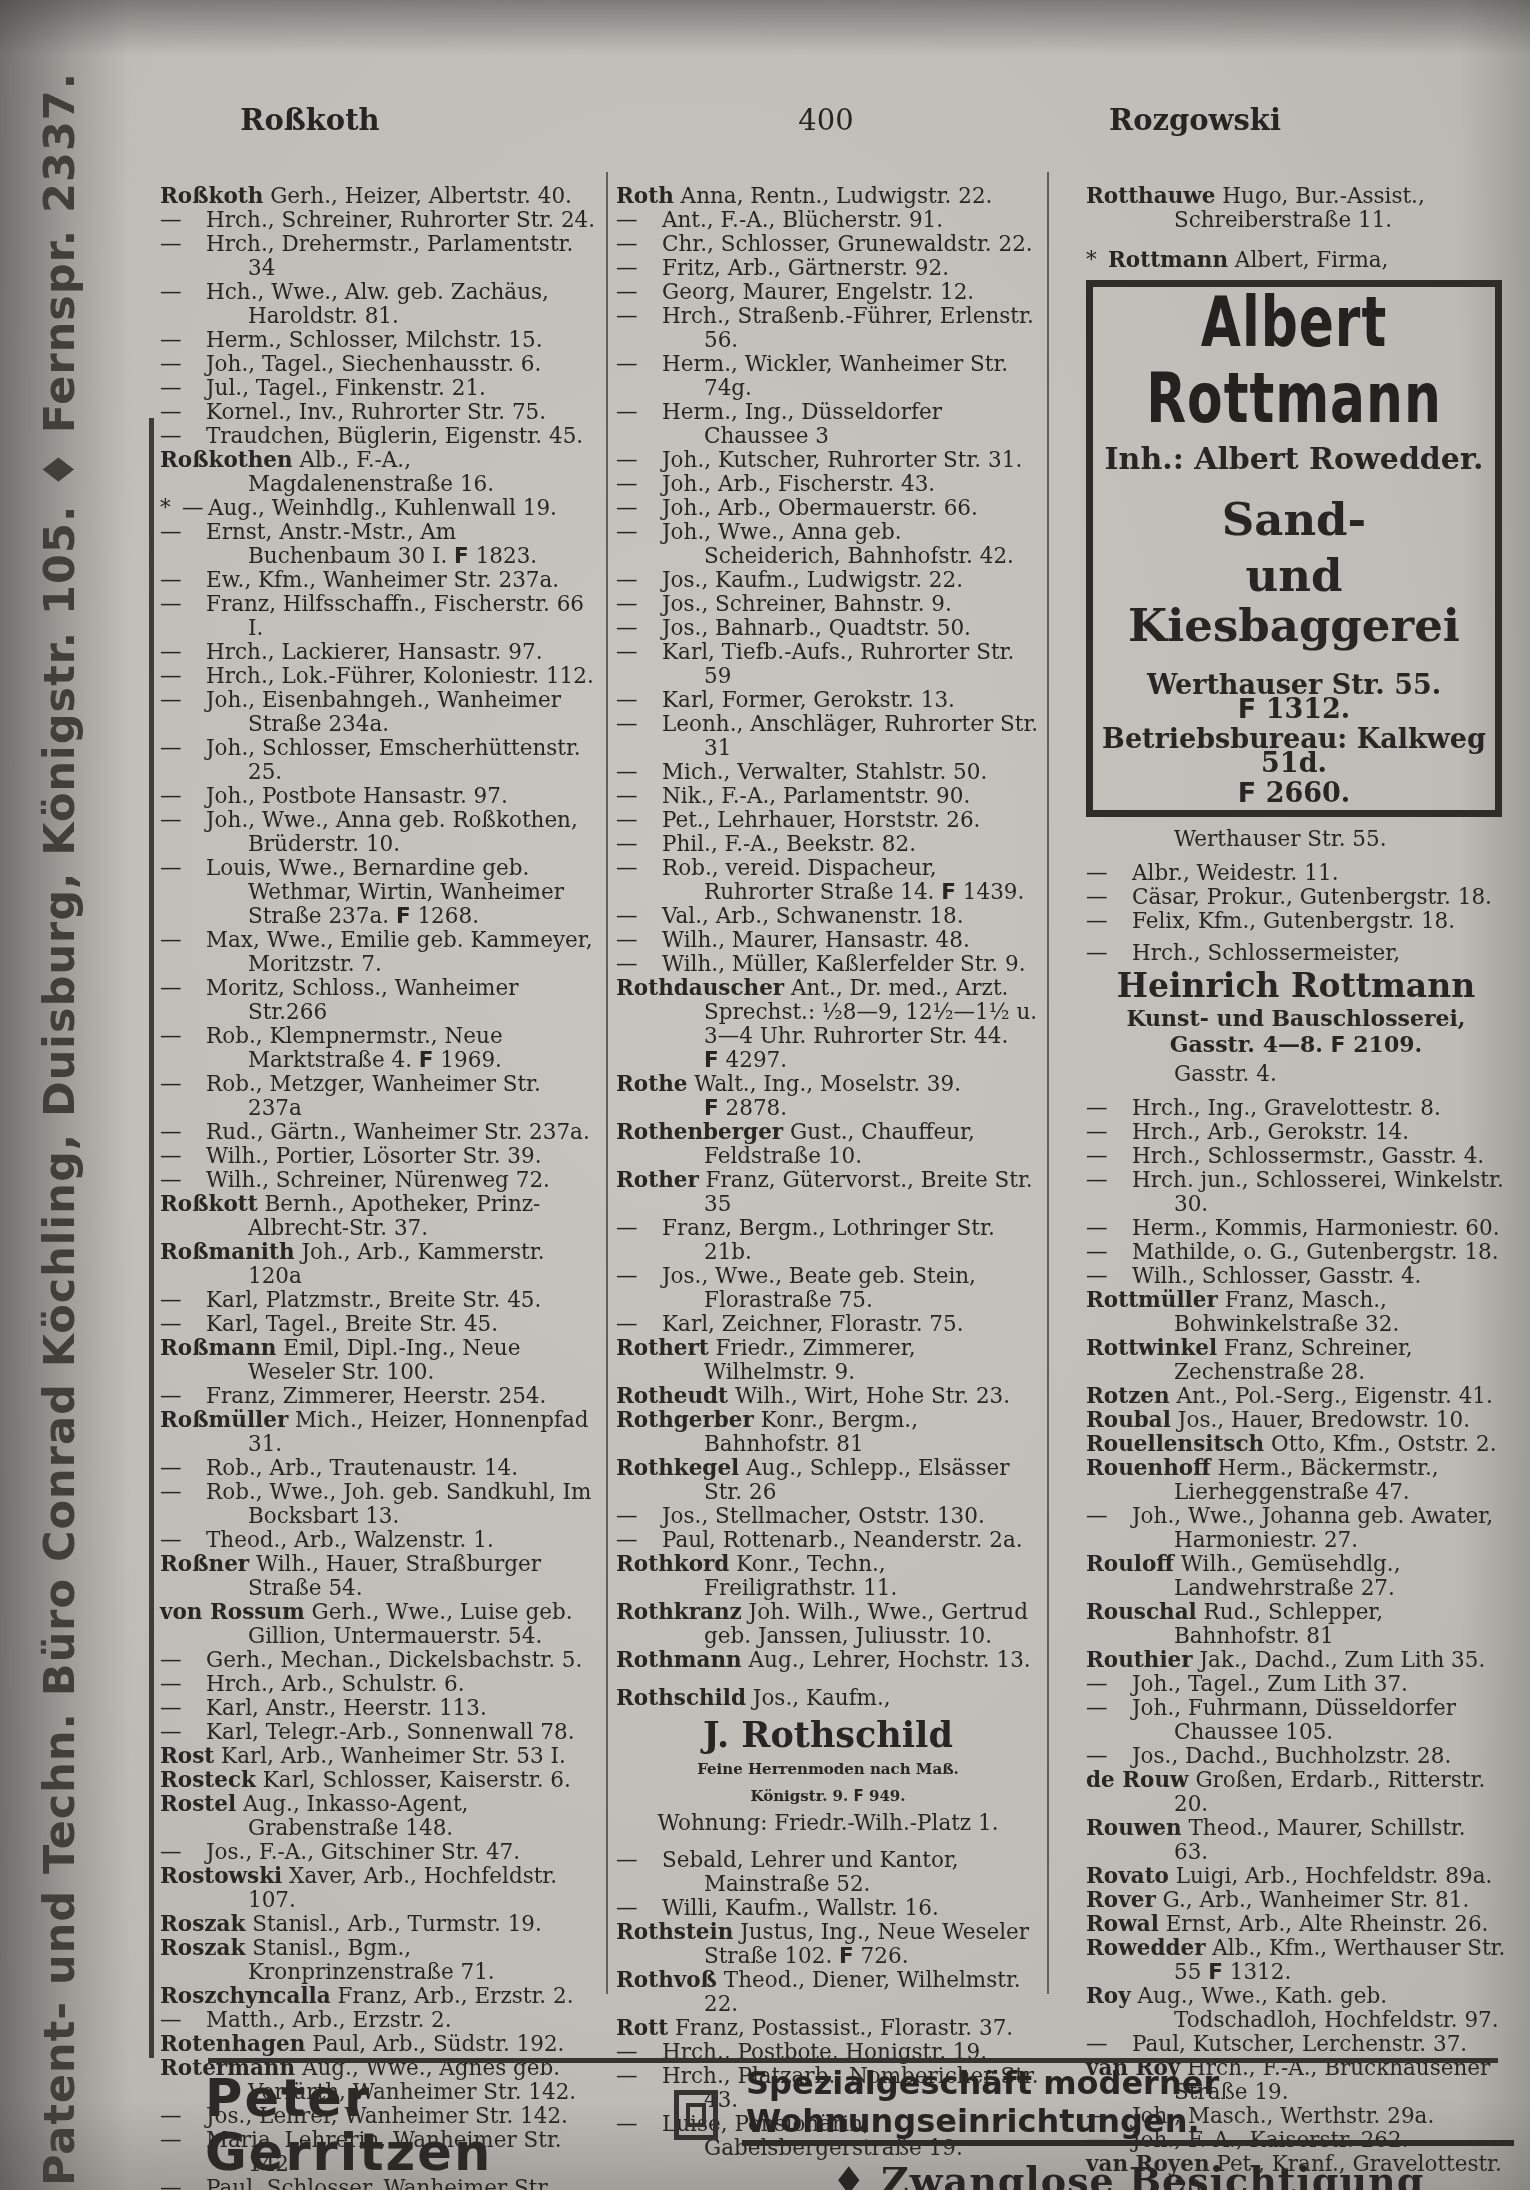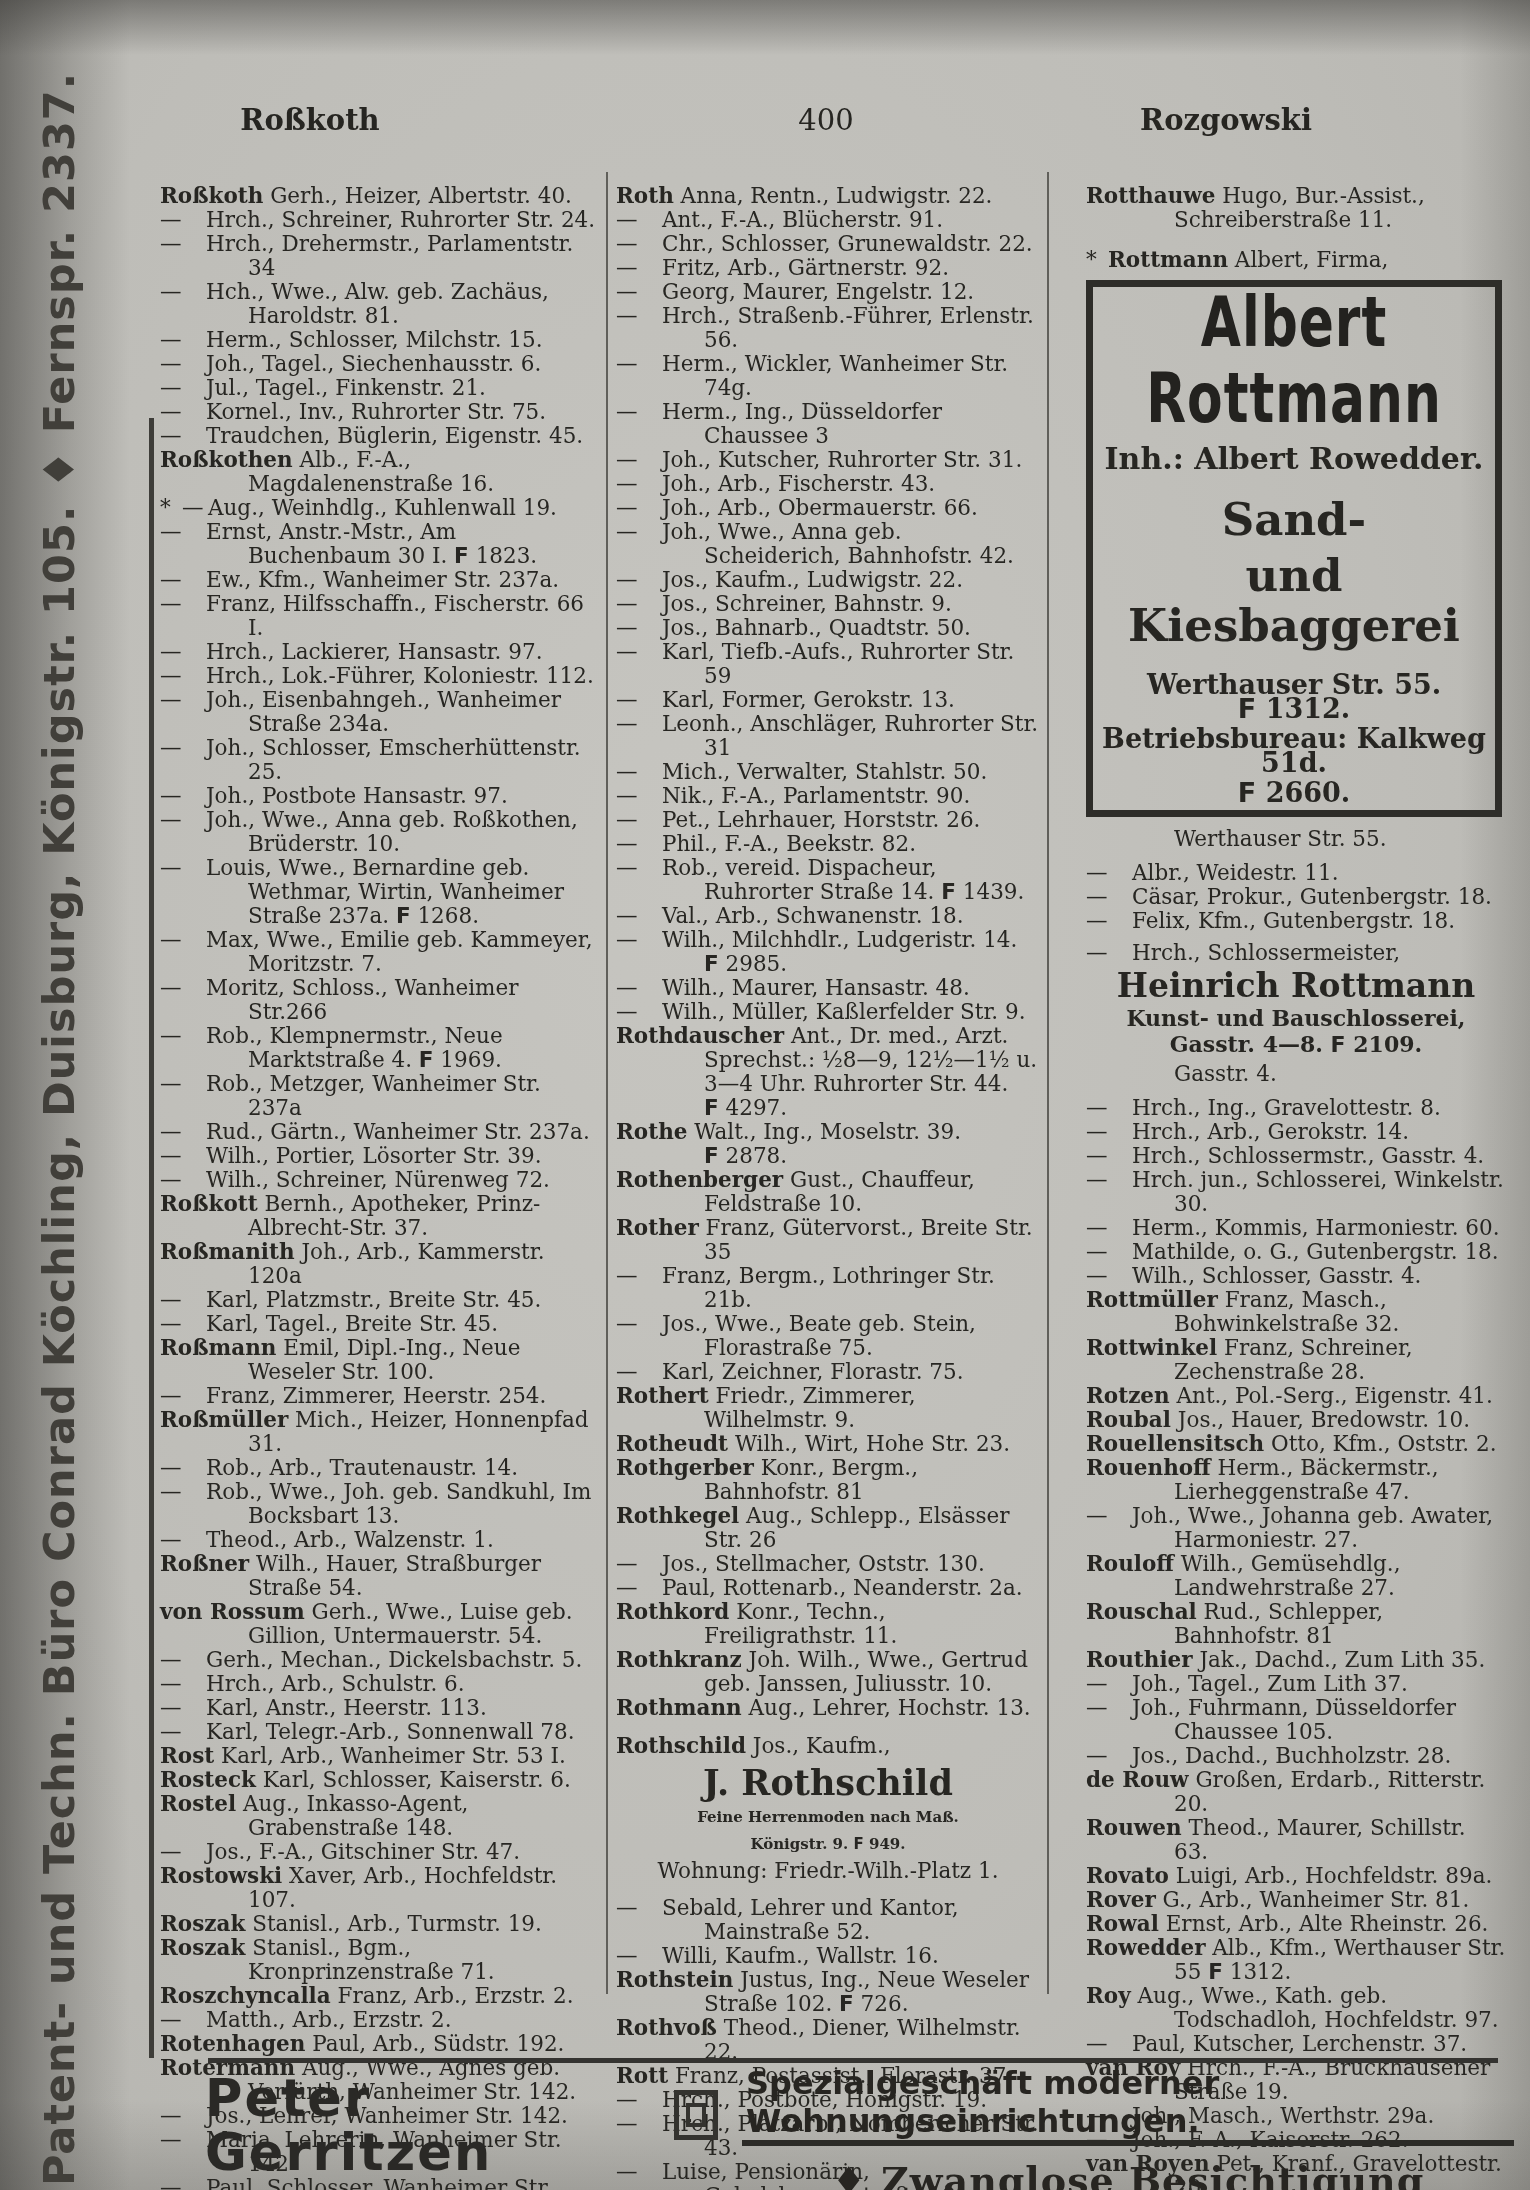--- a/index.html
+++ b/index.html
@@ -19,21 +19,21 @@
     font-weight:bold;font-size:43px;letter-spacing:1px;color:#413f3a;}
   
   .vrule{position:absolute;background:#3e3d39;}
   #rule-sidebar{left:149px;top:418px;width:5px;height:1640px;}
   #rule-c12{left:606px;top:172px;width:2px;height:1822px;background:#605f5a;}
   #rule-c23{left:1047px;top:172px;width:2px;height:1822px;background:#605f5a;}
   
   .hdr{position:absolute;top:103px;font-size:29px;color:#262521;}
   #hdr-left{left:140px;width:340px;text-align:center;font-weight:bold;}
   #hdr-page{left:726px;width:200px;text-align:center;}
-  #hdr-right{left:1041px;width:370px;text-align:center;font-weight:bold;}
+  #hdr-right{left:1010px;width:370px;text-align:center;font-weight:bold;}
   
   .col{position:absolute;top:184px;font-size:21.5px;line-height:24px;color:#272622;}
   #col1{left:160px;width:436px;}
   #col2{left:616px;width:424px;}
   #col3{left:1086px;width:420px;}
   .entry{margin:0;padding-left:88px;text-indent:-88px;}
   .entry.cont{padding-left:88px;text-indent:0;}
   .dash{display:inline-block;width:46px;text-indent:0;}
   .has-star .dash{width:26px;}
   .star{display:inline-block;width:22px;text-indent:0;}
@@ -167,21 +167,20 @@
       <p class="entry"><span class="dash">—</span>Jos., Bahnarb., Quadtstr. 50.</p>
       <p class="entry"><span class="dash">—</span>Karl, Tiefb.-Aufs., Ruhrorter Str. 59</p>
       <p class="entry"><span class="dash">—</span>Karl, Former, Gerokstr. 13.</p>
       <p class="entry"><span class="dash">—</span>Leonh., Anschläger, Ruhrorter Str. 31</p>
       <p class="entry"><span class="dash">—</span>Mich., Verwalter, Stahlstr. 50.</p>
       <p class="entry"><span class="dash">—</span>Nik., F.-A., Parlamentstr. 90.</p>
       <p class="entry"><span class="dash">—</span>Pet., Lehrhauer, Horststr. 26.</p>
       <p class="entry"><span class="dash">—</span>Phil., F.-A., Beekstr. 82.</p>
       <p class="entry"><span class="dash">—</span>Rob., vereid. Dispacheur, Ruhrorter Straße 14.  <span class="fone">F</span>&nbsp;1439.</p>
       <p class="entry"><span class="dash">—</span>Val., Arb., Schwanenstr. 18.</p>
-      <p class="entry"><span class="dash">—</span>Wilh., Milchhdlr., Ludgeristr. 14. <span class="fone">F</span>&nbsp;2985.</p>
       <p class="entry"><span class="dash">—</span>Wilh., Maurer, Hansastr. 48.</p>
       <p class="entry"><span class="dash">—</span>Wilh., Müller, Kaßlerfelder Str. 9.</p>
       <p class="entry"><b class="lead">Rothdauscher</b> Ant., Dr. med., Arzt.</p>
       <p class="entry cont">Sprechst.: ½8—9, 12½—1½ u. 3—4 Uhr. Ruhrorter Str. 44. <span class="fone">F</span>&nbsp;4297.</p>
       <p class="entry"><b class="lead">Rothe</b> Walt., Ing., Moselstr. 39. <span class="fone">F</span>&nbsp;2878.</p>
       <p class="entry"><b class="lead">Rothenberger</b> Gust., Chauffeur, Feldstraße 10.</p>
       <p class="entry"><b class="lead">Rother</b> Franz, Gütervorst., Breite Str. 35</p>
       <p class="entry"><span class="dash">—</span>Franz, Bergm., Lothringer Str. 21b.</p>
       <p class="entry"><span class="dash">—</span>Jos., Wwe., Beate geb. Stein, Florastraße 75.</p>
       <p class="entry"><span class="dash">—</span>Karl, Zeichner, Florastr. 75.</p>

